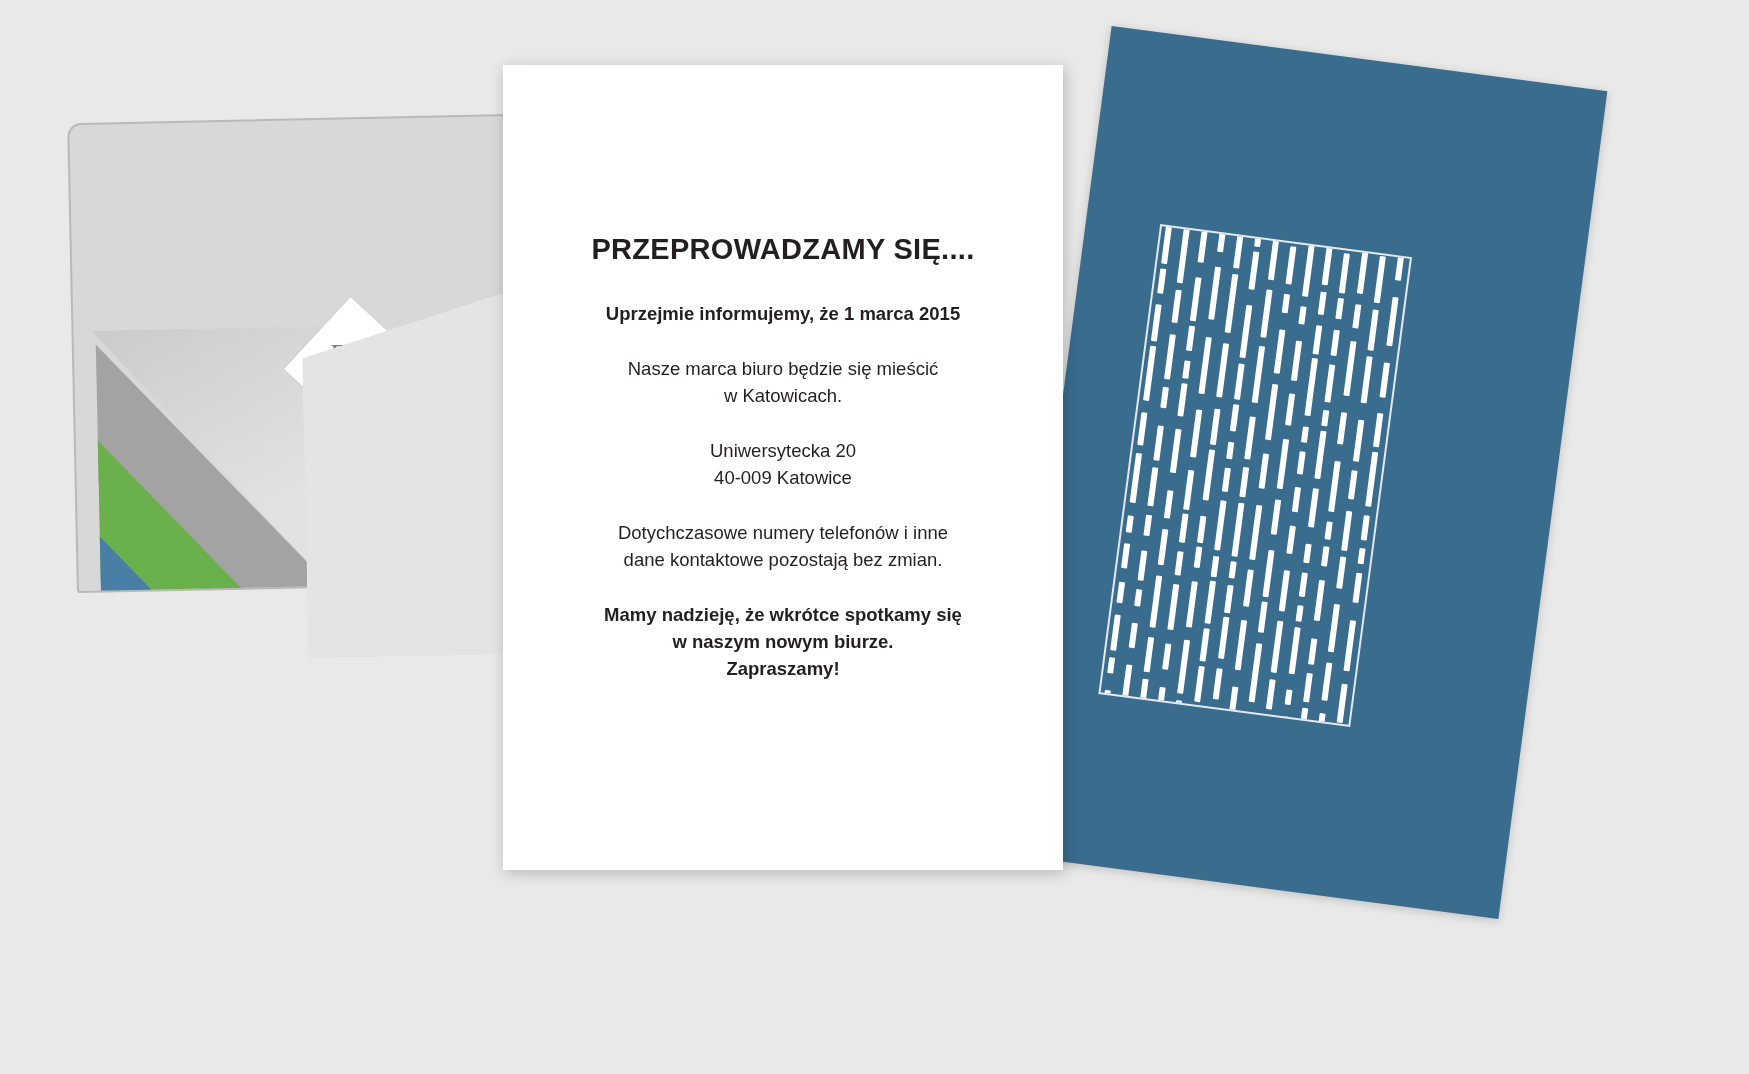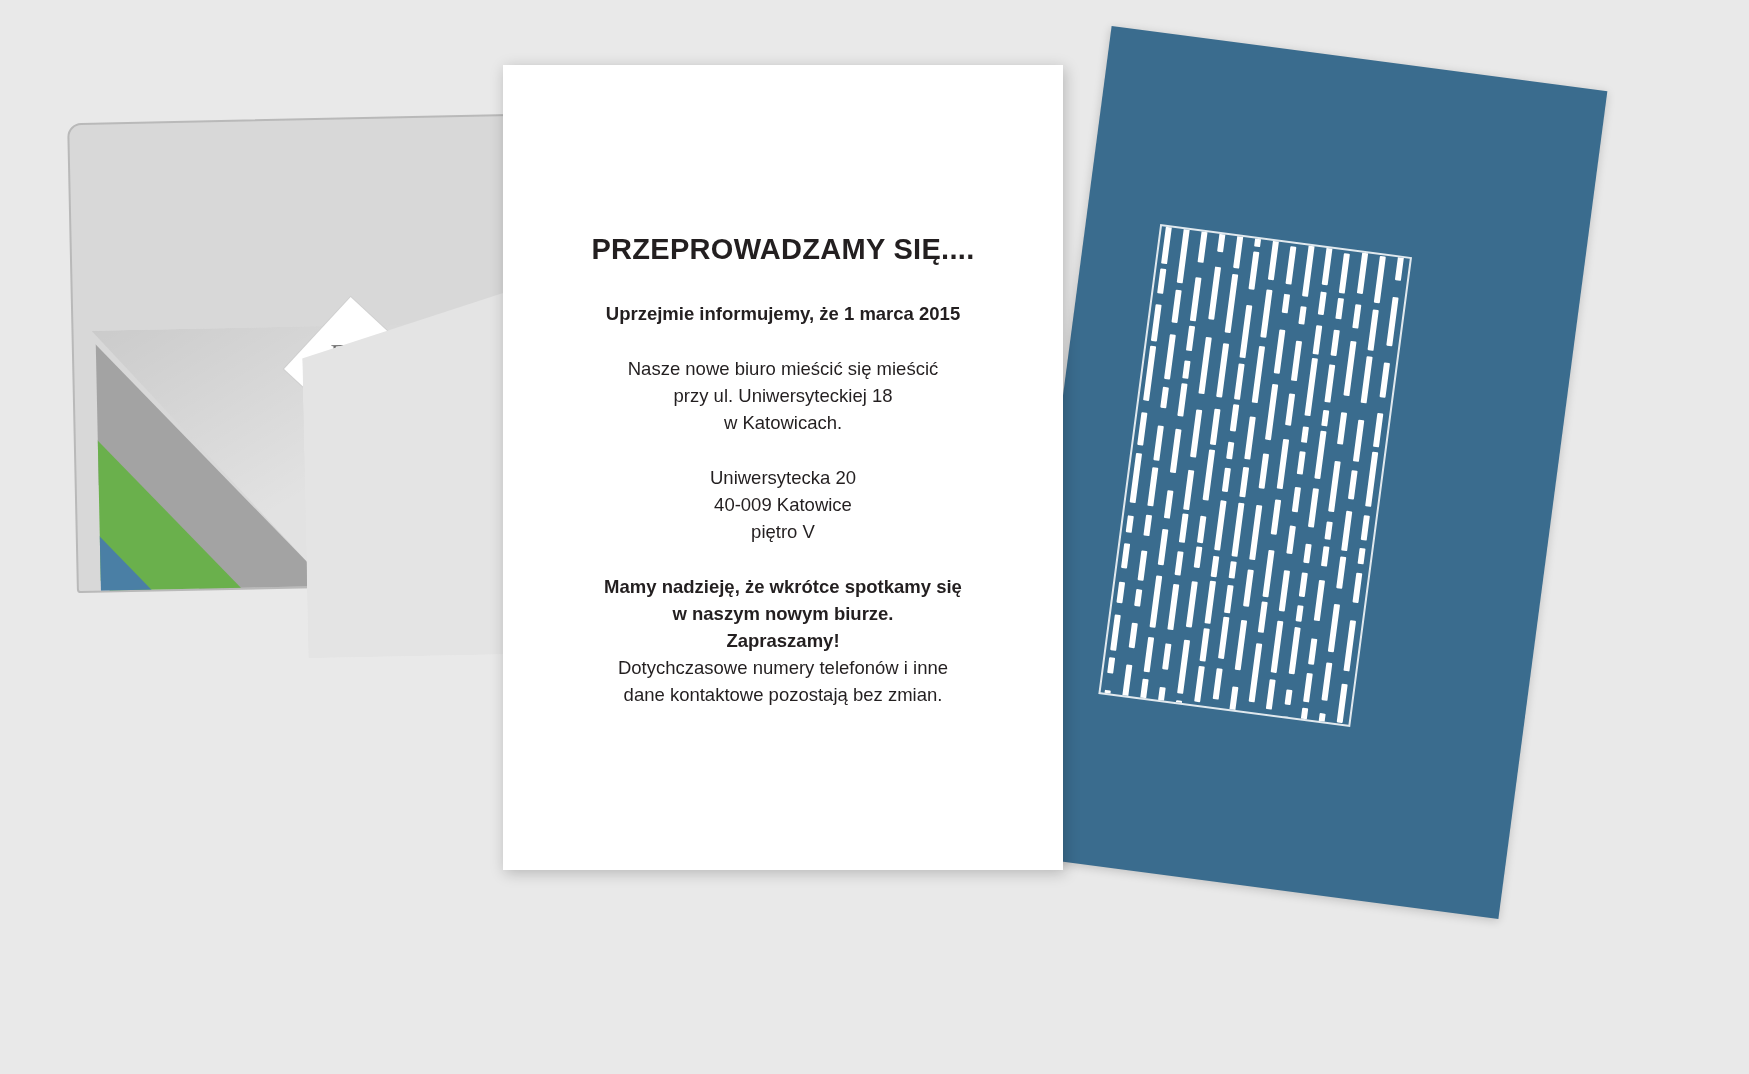--- a/index.html
+++ b/index.html
@@ -353,35 +353,33 @@
   </div>
 
   <div class="invite">
     <div class="invite-inner">
       <h1>PRZEPROWADZAMY SIĘ....</h1>
       <div id="para-host">
           <div class="para bold">
             <div>Uprzejmie informujemy, że 1 marca 2015</div>
           </div>
           <div class="para">
-            <div>Nasze nowe biuro mieścić się mieścić</div>
-            <div>przy ul. Uniwersyteckiej 18</div>
+            <div>Nasze marca biuro będzie się mieścić</div>
             <div>w Katowicach.</div>
           </div>
           <div class="para">
             <div>Uniwersytecka 20</div>
             <div>40-009 Katowice</div>
-            <div>piętro V</div>
+          </div>
+          <div class="para">
+            <div>Dotychczasowe numery telefonów i inne</div>
+            <div>dane kontaktowe pozostają bez zmian.</div>
           </div>
           <div class="para bold last">
             <div>Mamy nadzieję, że wkrótce spotkamy się</div>
             <div>w naszym nowym biurze.</div>
             <div>Zapraszamy!</div>
           </div>
-          <div class="para">
-            <div>Dotychczasowe numery telefonów i inne</div>
-            <div>dane kontaktowe pozostają bez zmian.</div>
-          </div>
         </div>
     </div>
   </div>
 
 </div>
 
 </body></html>

